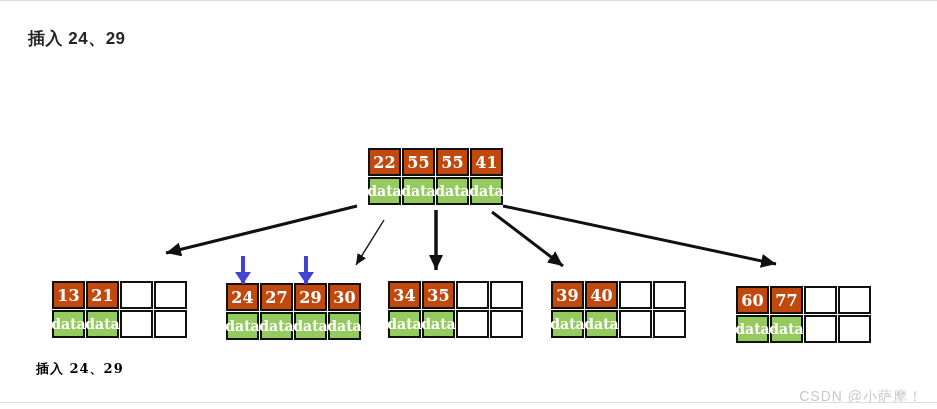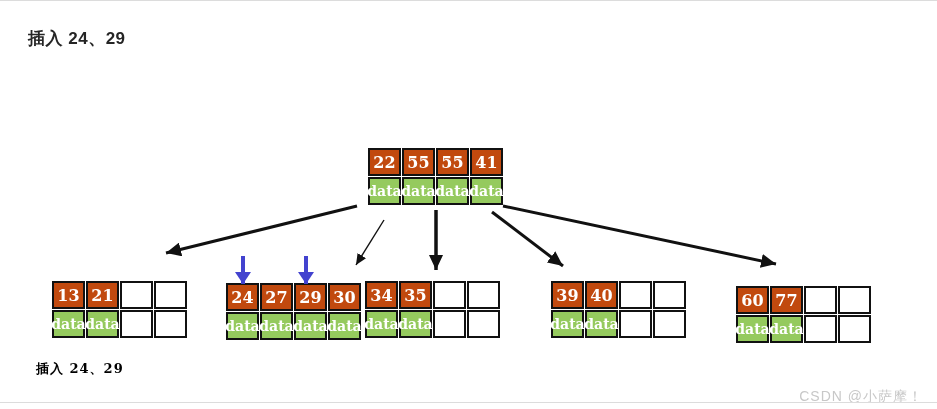--- a/index.html
+++ b/index.html
@@ -106,21 +106,21 @@
       <div class="cell key">24</div>
       <div class="cell key">27</div>
       <div class="cell key">29</div>
       <div class="cell key">30</div>
       <div class="cell data">data</div>
       <div class="cell data">data</div>
       <div class="cell data">data</div>
       <div class="cell data">data</div>
     </div>
 
-    <div class="node" style="left:365px; top:281px;">
+    <div class="node" style="left:388px; top:281px;">
       <div class="cell key">34</div>
       <div class="cell key">35</div>
       <div class="cell key empty"></div>
       <div class="cell key empty"></div>
       <div class="cell data">data</div>
       <div class="cell data">data</div>
       <div class="cell data empty"></div>
       <div class="cell data empty"></div>
     </div>
 

